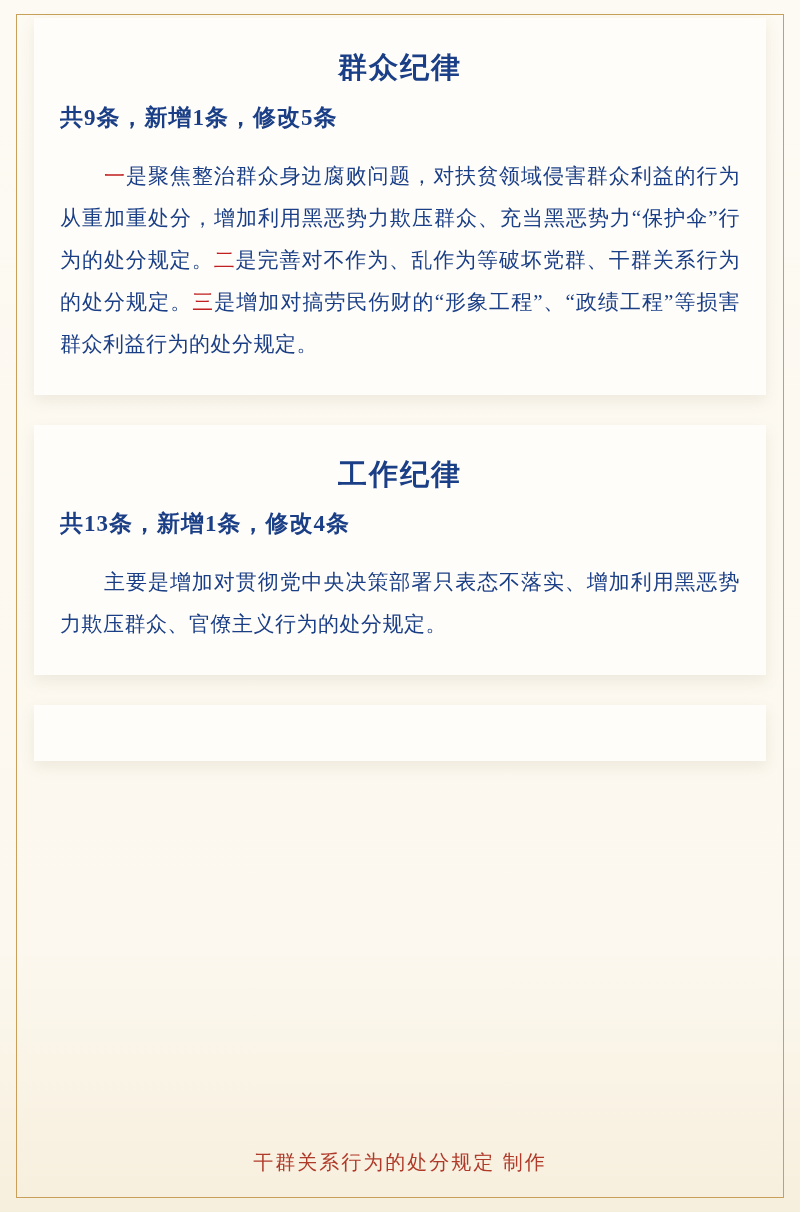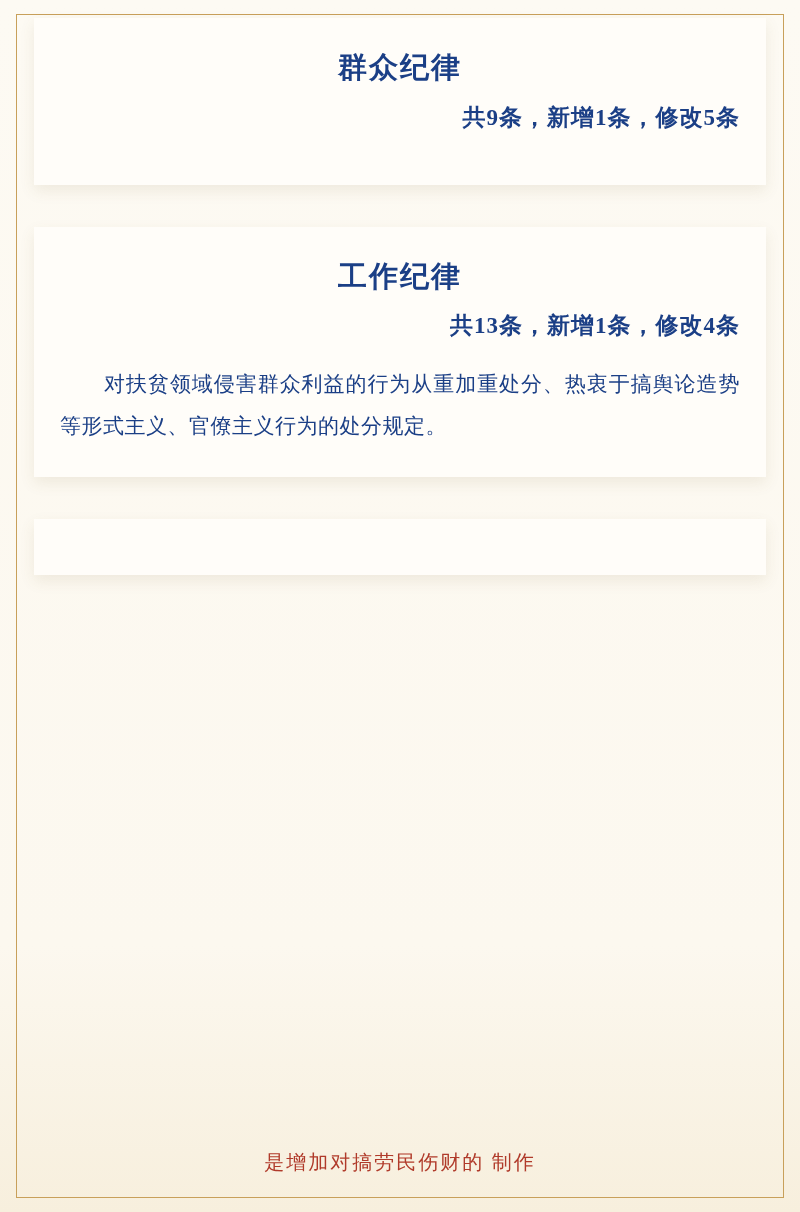--- a/index.html
+++ b/index.html
@@ -33,35 +33,35 @@
   }
   .content {
     position: relative;
     padding: 18px 34px 0 34px;
     box-sizing: border-box;
   }
   .card {
     position: relative;
     background: #fffdf9;
     box-shadow: 0 6px 14px rgba(120, 95, 50, 0.10);
-    margin-bottom: 42px;
+    margin-bottom: 30px;
     padding: 26px 26px 30px 26px;
     box-sizing: border-box;
   }
   .card-title {
     text-align: center;
     color: #1b3f86;
     font-size: 29px;
     font-weight: bold;
     letter-spacing: 2px;
     margin: 6px 0 18px 0;
     line-height: 1.2;
   }
   .card-sub {
-    text-align: right;
+    text-align: left;
     color: #1b3f86;
     font-size: 23px;
     font-weight: bold;
     letter-spacing: 1px;
     margin-bottom: 22px;
     line-height: 1.3;
   }
   .card-body {
     color: #1b3f86;
     font-size: 21px;
@@ -89,29 +89,32 @@
 <body>
 
 <div class="page">
   <div class="page-border"></div>
 
   <div class="content">
 
     <div class="card">
       <div class="card-title">群众纪律</div>
       <div class="card-sub">共9条，新增1条，修改5条</div>
+      <div class="card-body">
+        <span class="num">一</span><span>是聚焦整治群众身边腐败问题，对扶贫领域侵害群众利益的行为从重加重处分，增加利用黑恶势力欺压群众、充当黑恶势力“保护伞”行为的处分规定。</span><span class="num">二</span><span>是完善对不作为、乱作为等破坏党群、干群关系行为的处分规定。</span><span class="num">三</span><span>是增加对搞劳民伤财的“形象工程”、“政绩工程”等损害群众利益行为的处分规定。</span>
+      </div>
     </div>
 
     <div class="card">
       <div class="card-title">工作纪律</div>
       <div class="card-sub">共13条，新增1条，修改4条</div>
       <div class="card-body">
-        <span>对扶贫领域侵害群众利益的行为从重加重处分、热衷于搞舆论造势等形式主义、官僚主义行为的处分规定。</span>
+        <span>主要是增加对贯彻党中央决策部署只表态不落实、增加利用黑恶势力欺压群众、官僚主义行为的处分规定。</span>
       </div>
     </div>
 
     <div class="card">
     </div>
 
   </div>
 
-  <div class="footer">是增加对搞劳民伤财的 制作</div>
+  <div class="footer">干群关系行为的处分规定 制作</div>
 </div>
 
 </body></html>

